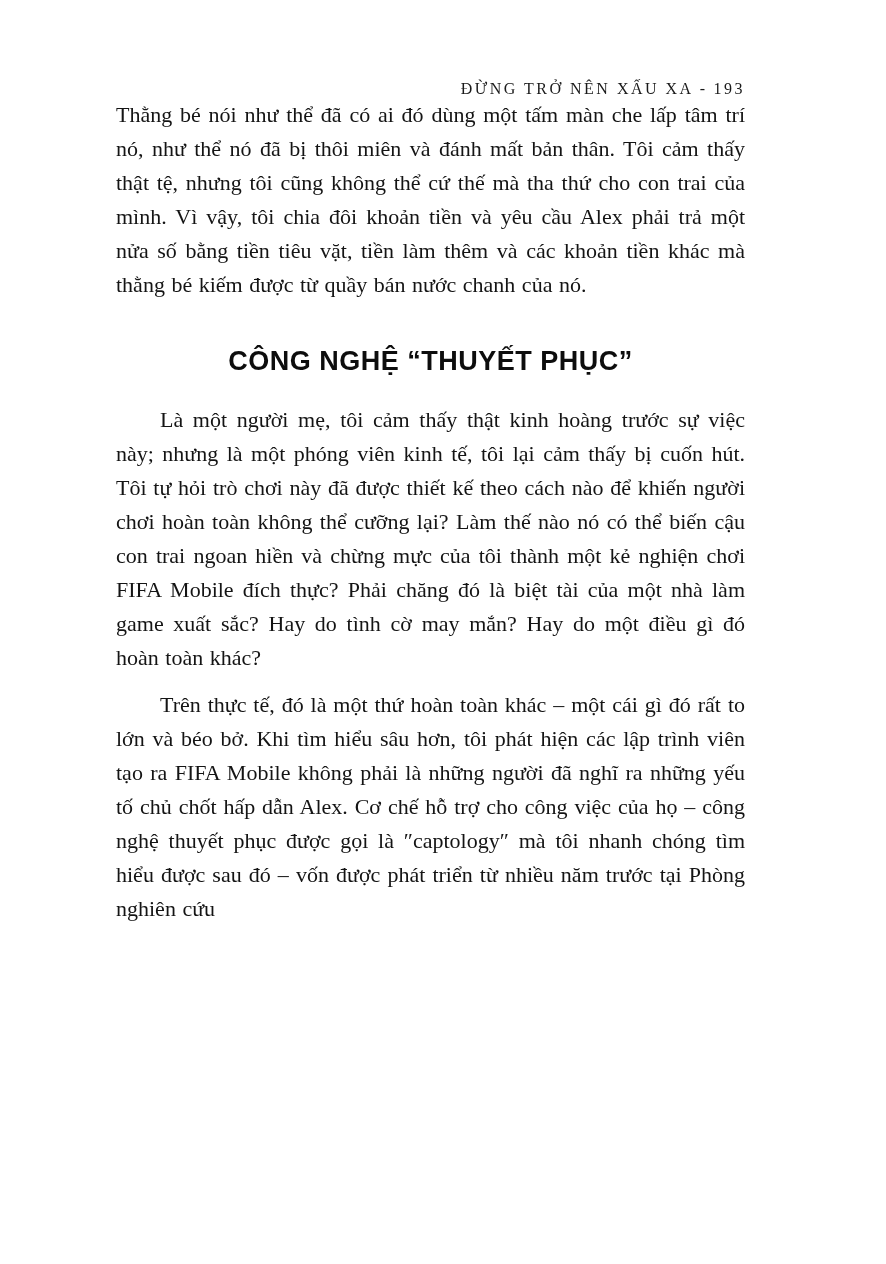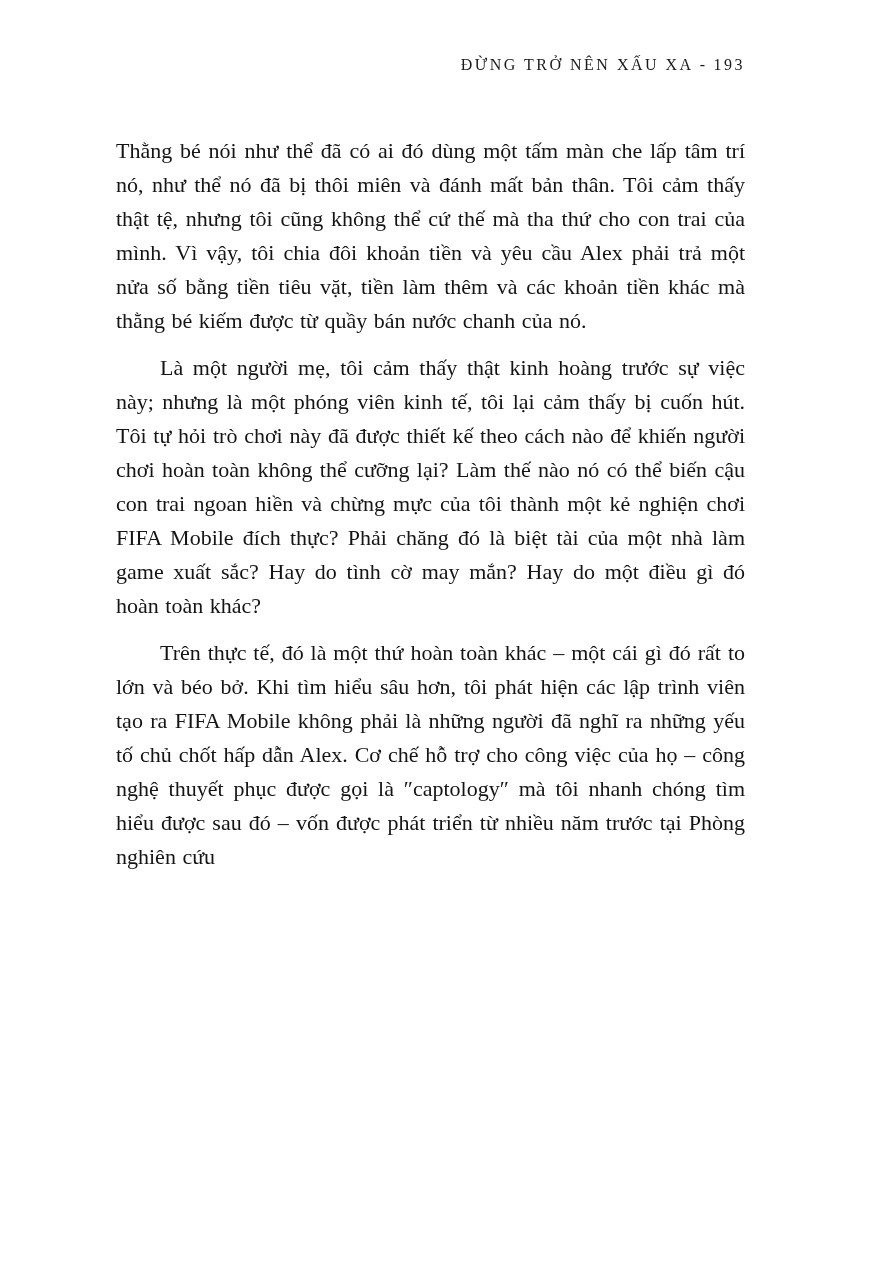--- a/index.html
+++ b/index.html
@@ -9,34 +9,33 @@
     height: 1264px;
     background: #ffffff;
     font-family: "Liberation Serif", serif;
     color: #141414;
     overflow: hidden;
   }
   .page {
     position: relative;
     width: 886px;
     height: 1256px;
-    padding: 56px 141px 0 116px;
+    padding: 80px 141px 0 116px;
   }
   .running-header {
     text-align: right;
     font-size: 16px;
     letter-spacing: 2.5px;
     color: #1a1a1a;
     white-space: nowrap;
   }
   .running-header .sep {
     margin: 0 6px;
   }
   .body-text {
-    margin-top: 60px;
   }
   .para {
     font-size: 22px;
     line-height: 34px;
     text-align: justify;
     margin: 0 0 13px 0;
     word-spacing: 1px;
   }
   .para.indent {
     text-indent: 44px;
@@ -58,20 +57,21 @@
 
   <div class="running-header">
     <span>ĐỪNG TRỞ NÊN XẤU XA</span><span class="sep">-</span><span>193</span>
   </div>
 
   <div class="body-text">
 
     <p class="para">Thằng bé nói như thể đã có ai đó dùng một tấm màn che lấp tâm trí nó, như thể nó đã bị thôi miên và đánh mất bản thân. Tôi cảm thấy thật tệ, nhưng tôi cũng không thể cứ thế mà tha thứ cho con trai của mình. Vì vậy, tôi chia đôi khoản tiền và yêu cầu Alex phải trả một nửa số bằng tiền tiêu vặt, tiền làm thêm và các khoản tiền khác mà thằng bé kiếm được từ quầy bán nước chanh của nó.</p>
 
 
+    <h2 class="section-heading">CÔNG NGHỆ “THUYẾT PHỤC”</h2>
 
     <p class="para indent">Là một người mẹ, tôi cảm thấy thật kinh hoàng trước sự việc này; nhưng là một phóng viên kinh tế, tôi lại cảm thấy bị cuốn hút. Tôi tự hỏi trò chơi này đã được thiết kế theo cách nào để khiến người chơi hoàn toàn không thể cưỡng lại? Làm thế nào nó có thể biến cậu con trai ngoan hiền và chừng mực của tôi thành một kẻ nghiện chơi FIFA Mobile đích thực? Phải chăng đó là biệt tài của một nhà làm game xuất sắc? Hay do tình cờ may mắn? Hay do một điều gì đó hoàn toàn khác?</p>
 
     <p class="para indent">Trên thực tế, đó là một thứ hoàn toàn khác – một cái gì đó rất to lớn và béo bở. Khi tìm hiểu sâu hơn, tôi phát hiện các lập trình viên tạo ra FIFA Mobile không phải là những người đã nghĩ ra những yếu tố chủ chốt hấp dẫn Alex. Cơ chế hỗ trợ cho công việc của họ – công nghệ thuyết phục được gọi là ″captology″ mà tôi nhanh chóng tìm hiểu được sau đó – vốn được phát triển từ nhiều năm trước tại Phòng nghiên cứu</p>
 
   </div>
 
 </div>
 
 </body></html>

